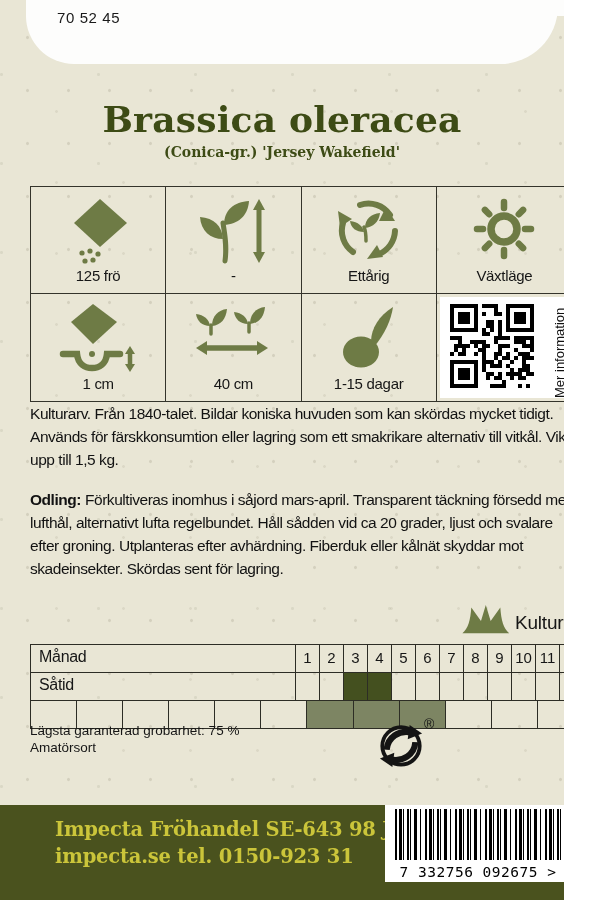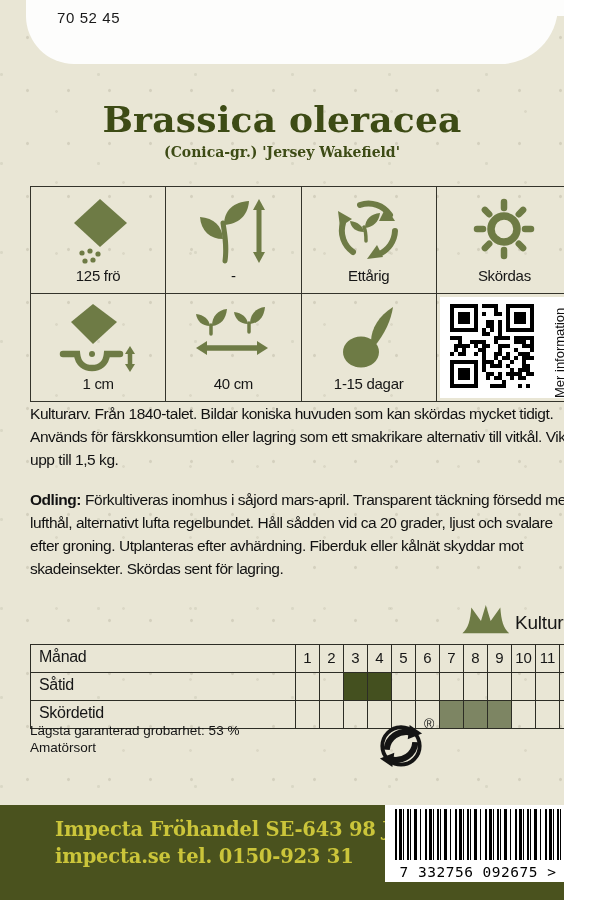--- a/index.html
+++ b/index.html
@@ -149,21 +149,21 @@
               <line x1="13" y1="32" x2="7" y2="32"></line>
             <line x1="34" y1="11" x2="34" y2="5"></line>
               <line x1="34" y1="53" x2="34" y2="59"></line>
             <line x1="48.8" y1="17.2" x2="53.1" y2="12.9"></line>
               <line x1="19.2" y1="46.8" x2="14.9" y2="51.1"></line>
             <line x1="48.8" y1="46.8" x2="53.1" y2="51.1"></line>
               <line x1="19.2" y1="17.2" x2="14.9" y2="12.9"></line>
           </g>
         </svg>
       </span>
-      <span class="cap">Skördas</span>
+      <span class="cap">Växtläge</span>
     </div>
 
     <div class="cell">
       <span class="icon">
         <svg width="78" height="70" viewBox="0 0 78 70">
           <path d="M34 0 L58 18 L34 40 L12 18 Z" fill="#6e7b45"></path>
           <path d="M4 50 H18 C19 60 26 64 33 64 C40 64 47 60 48 50 H61" stroke="#6e7b45" stroke-width="6.5" fill="none" stroke-linecap="round"></path>
           <circle cx="33" cy="50" r="3" fill="#6e7b45"></circle>
           <line x1="71" y1="48" x2="71" y2="62" stroke="#6e7b45" stroke-width="4.5" stroke-linecap="round"></line>
           <polygon points="66,50 76,50 71,42" fill="#6e7b45"></polygon>
@@ -375,38 +375,37 @@
         <div class="cal-cell"></div>
         <div class="cal-cell"></div>
         <div class="cal-cell"></div>
         <div class="cal-cell"></div>
         <div class="cal-cell"></div>
         <div class="cal-cell"></div>
         <div class="cal-cell"></div>
         <div class="cal-cell"></div>
       </div>
       <div class="cal-row">
-        <div class="cal-label">Skördetid</div>
         <div class="cal-cell"></div>
         <div class="cal-cell"></div>
         <div class="cal-cell"></div>
         <div class="cal-cell"></div>
         <div class="cal-cell"></div>
         <div class="cal-cell"></div>
         <div class="cal-cell" style="background: rgb(125, 133, 99);"></div>
         <div class="cal-cell" style="background: rgb(125, 133, 99);"></div>
         <div class="cal-cell" style="background: rgb(125, 133, 99);"></div>
         <div class="cal-cell"></div>
         <div class="cal-cell"></div>
         <div class="cal-cell"></div>
       </div>
     </div>
 
   <div class="abs notes">
-    <div>Lägsta garanterad grobarhet: 53 %</div>
+    <div>Lägsta garanterad grobarhet: 75 %</div>
     <div>Amatörsort</div>
   </div>
 
   <span class="abs greendot">
     <svg width="46" height="50" viewBox="0 0 48 52">
       <circle cx="24" cy="27" r="19.5" stroke="#141414" stroke-width="4" fill="none"></circle>
       <path d="M9 31 C10 18 22 10 35 13" stroke="#141414" stroke-width="6.5" fill="none"></path>
       <polygon points="33,5 46,14 31,20" fill="#141414"></polygon>
       <path d="M39 23 C38 36 26 44 13 41" stroke="#141414" stroke-width="6.5" fill="none"></path>
       <polygon points="15,49 2,40 17,34" fill="#141414"></polygon>

